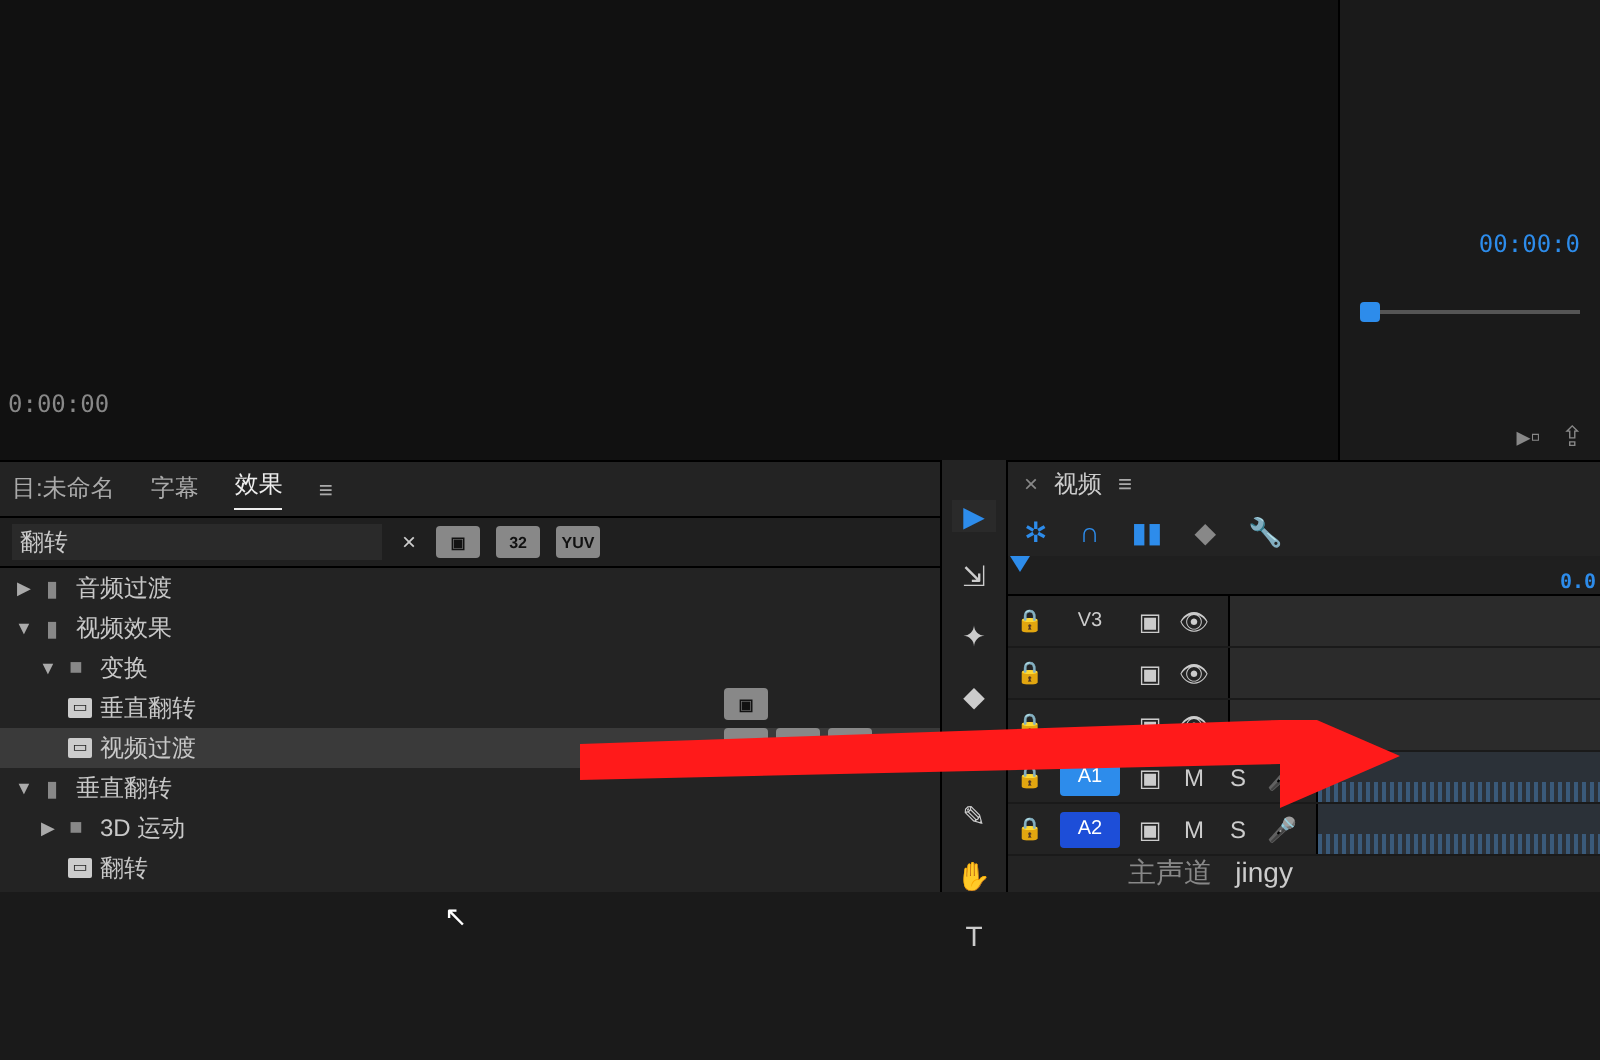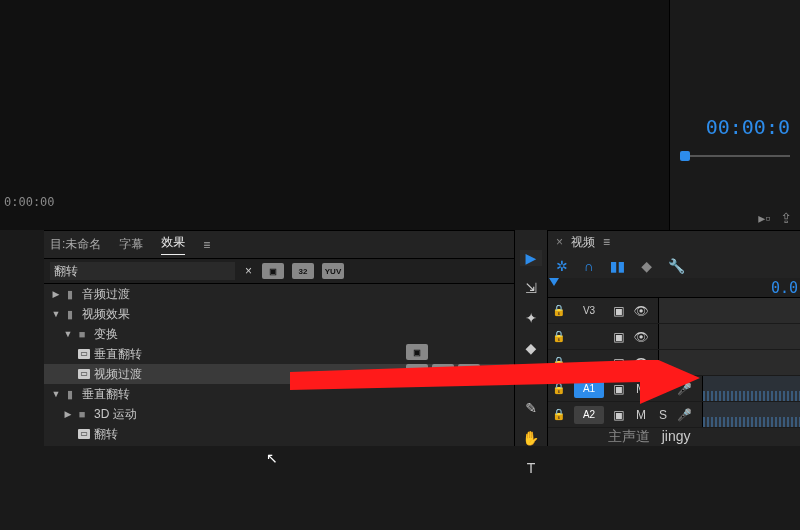--- a/index.html
+++ b/index.html
@@ -1,28 +1,28 @@
 <!DOCTYPE html>
 <html><head>
 <meta charset="utf-8">
 <style>
 * { margin: 0; padding: 0; box-sizing: border-box; font-family: "Microsoft YaHei", Arial, sans-serif; }
 body { background: #1a1a1a; width: 800px; height: 530px; overflow: hidden; color: #ccc; font-size: 12px; position: relative; }
 .top-zone { display: flex; height: 230px; }
 .source-monitor { flex: 1; background: #111; border-right: 1px solid #000; }
 .program-zone { width: 130px; background: #1a1a1a; position: relative; }
-.timecode-pg { position: absolute; right: 10px; top: 115px; color: #2d8ceb; font-size: 20px; font-family: monospace; }
+.timecode-pg { position: absolute; right: 10px; top: 115px; color: #2d8ceb; font-size: 12px; font-family: monospace; }
 .pg-scrubber { position: absolute; left: 10px; right: 10px; top: 145px; height: 20px; }
 .pg-line { height: 2px; background: #555; margin-top: 10px; position: relative; }
 .pg-play { position: absolute; left: 0; top: -4px; width: 10px; height: 10px; background: #2d8ceb; border-radius: 2px; }
 .pg-ctrl { position: absolute; bottom: 4px; right: 8px; display: flex; gap: 10px; color: #888; }
 .pg-ctrl span { font-size: 14px; }
 .src-time { position: absolute; left: 4px; top: 195px; color: #888; font-family: monospace; font-size: 12px; }
 
-.bottom-zone { display: flex; height: 216px; margin-left: 44px; }
+.bottom-zone { display: flex; height: 216px; }
 .left-panel { width: 470px; background: #232323; display: flex; flex-direction: column; }
 .panel-tabs { display: flex; align-items: center; height: 28px; padding: 0 6px; gap: 18px; background: #232323; border-top: 1px solid #000; }
 .panel-tabs .tab { color: #aaa; cursor: pointer; }
 .panel-tabs .tab.active { color: #eee; border-bottom: 1px solid #eee; padding-bottom: 3px; }
 .panel-tabs .glyph { color: #aaa; }
 .searchbar { display: flex; align-items: center; height: 26px; background: #1f1f1f; border-top: 1px solid #000; border-bottom: 1px solid #000; padding: 0 6px; gap: 8px; }
 .search-in { flex: 1; max-width: 185px; background: #2a2a2a; color: #ccc; border: none; padding: 2px 4px; font-size: 12px; }
 .x-btn { color: #ccc; cursor: pointer; padding: 0 2px; }
 .badge { width: 22px; height: 16px; display: inline-flex; align-items: center; justify-content: center; background: #888; border-radius: 2px; font-size: 8px; color: #111; font-weight: bold; }
 .tree { background: #232323; flex: 1; position: relative; }
@@ -46,21 +46,21 @@
 
 .timeline { flex: 1; background: #232323; display: flex; flex-direction: column; }
 .tl-head { display: flex; align-items: center; height: 26px; padding: 0 8px; gap: 8px; color: #ccc; border-top: 1px solid #000; }
 .tl-head .glyph { color: #aaa; }
 .tl-time { color: #2d8ceb; font-family: monospace; font-size: 18px; padding: 2px 8px; }
 .tl-tools { display: flex; align-items: center; height: 26px; padding: 0 8px; gap: 16px; color: #2d8ceb; }
 .tl-tools span { font-size: 14px; }
 .tl-tools .gray { color: #888; }
 .ruler { height: 22px; background: #1f1f1f; border-bottom: 1px solid #000; position: relative; }
 .ruler .play { position: absolute; left: 1px; top: 0; width: 0; height: 0; border-left: 5px solid transparent; border-right: 5px solid transparent; border-top: 8px solid #2d8ceb; }
-.ruler .tick { position: absolute; right: 2px; bottom: 0; color: #2d8ceb; font-size: 15px; font-family: monospace; }
+.ruler .tick { position: absolute; right: 2px; bottom: 0; color: #2d8ceb; font-size: 10px; font-family: monospace; font-weight: bold; }
 .tracks { background: #232323; }
 .trk { display: flex; align-items: center; height: 26px; border-bottom: 1px solid #1a1a1a; }
 .trk .lock { width: 22px; text-align: center; color: #888; font-size: 11px; }
 .trk .tag { width: 30px; height: 18px; margin: 0 4px; display: flex; align-items: center; justify-content: center; font-size: 10px; color: #ccc; border-radius: 2px; }
 .trk .tag.audio { background: #2d8ceb; color: #fff; }
 .trk .ico { width: 22px; text-align: center; color: #ccc; font-size: 12px; }
 .trk .ico.eye { color: #ccc; }
 .trk .content { flex: 1; border-left: 1px solid #000; height: 100%; position: relative; margin-left: 6px; background: #2b2b2b; }
 .trk.a .content { background: #2b3138; }
 .trk.a1 .content::before, .trk.a2 .content::before { content:""; position: absolute; left:0; right:0; bottom:0; height: 10px; background: repeating-linear-gradient(90deg,#3a5a7a 0 2px,#2b3138 2px 4px);}
@@ -203,21 +203,21 @@
           <span class="lock">🔒</span>
           <span class="tag audio">A1</span>
           <span class="ico">▣</span>
           <span class="ico">M</span>
           <span class="ico">S</span>
           <span class="ico">🎤</span>
           <div class="content"></div>
         </div>
       <div class="trk a a2">
           <span class="lock">🔒</span>
-          <span class="tag audio" style="background:#404040">A2</span>
+          <span class="tag audio" style="background:#1d4ed8">A2</span>
           <span class="ico">▣</span>
           <span class="ico">M</span>
           <span class="ico">S</span>
           <span class="ico">🎤</span>
           <div class="content"></div>
         </div>
       <div class="label-foot"><span>主声道</span> &nbsp; <span style="color:#ccc">jingy</span></div>
     </div>
   </div>
 </div>

